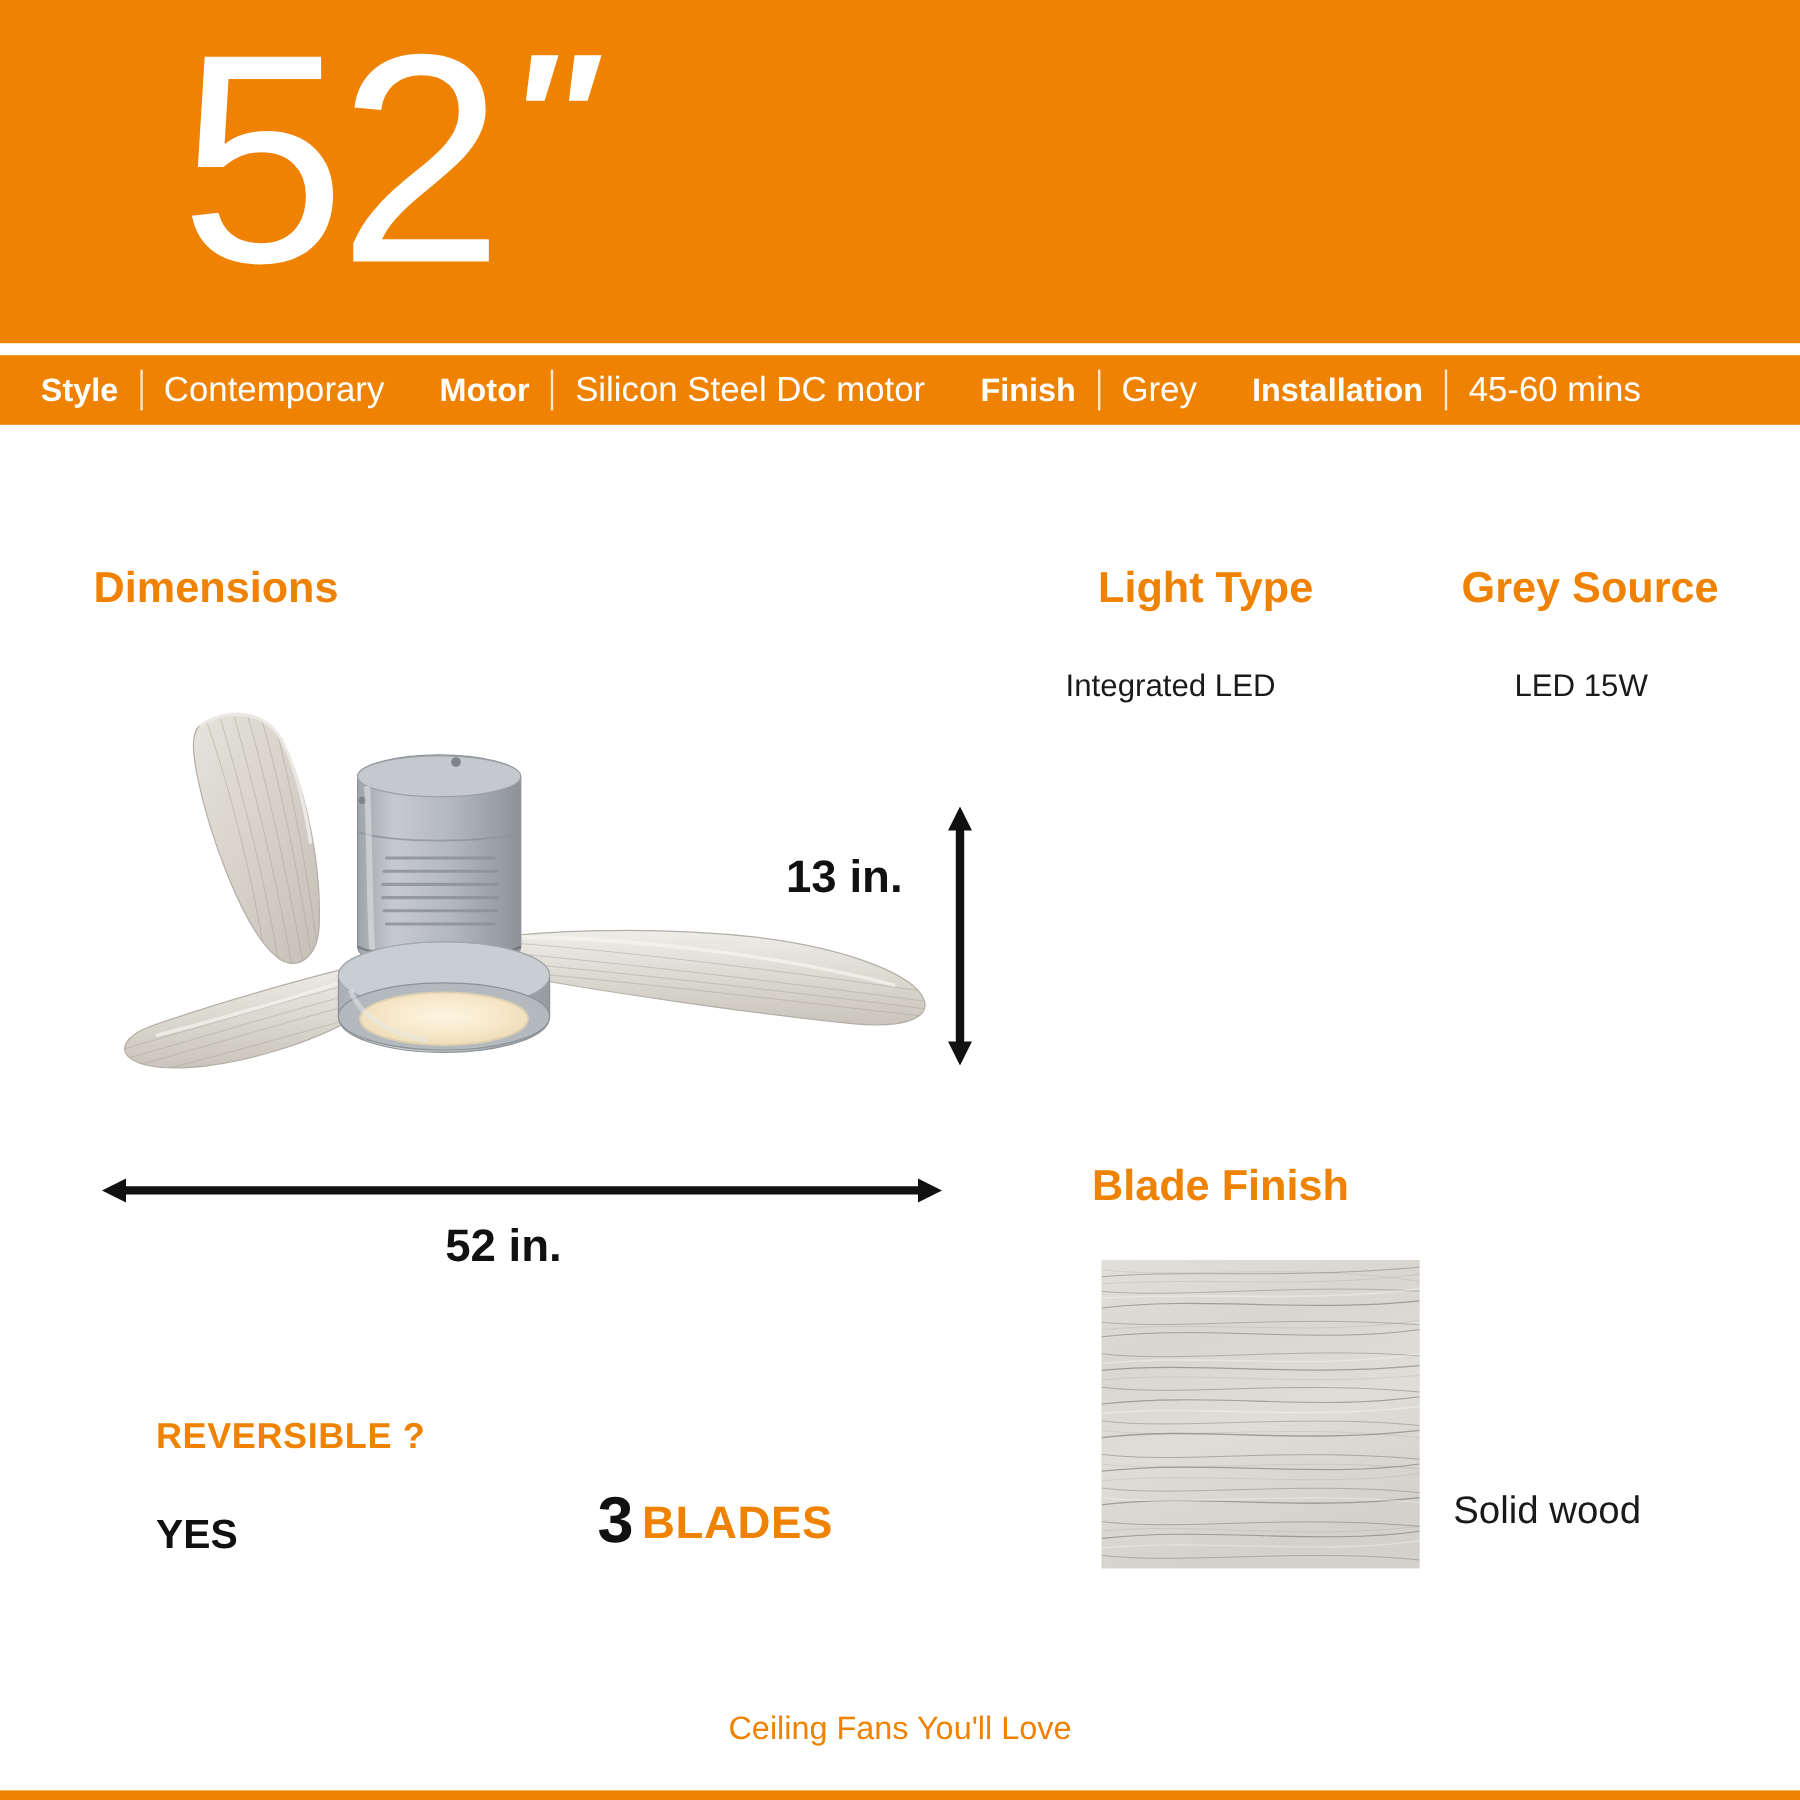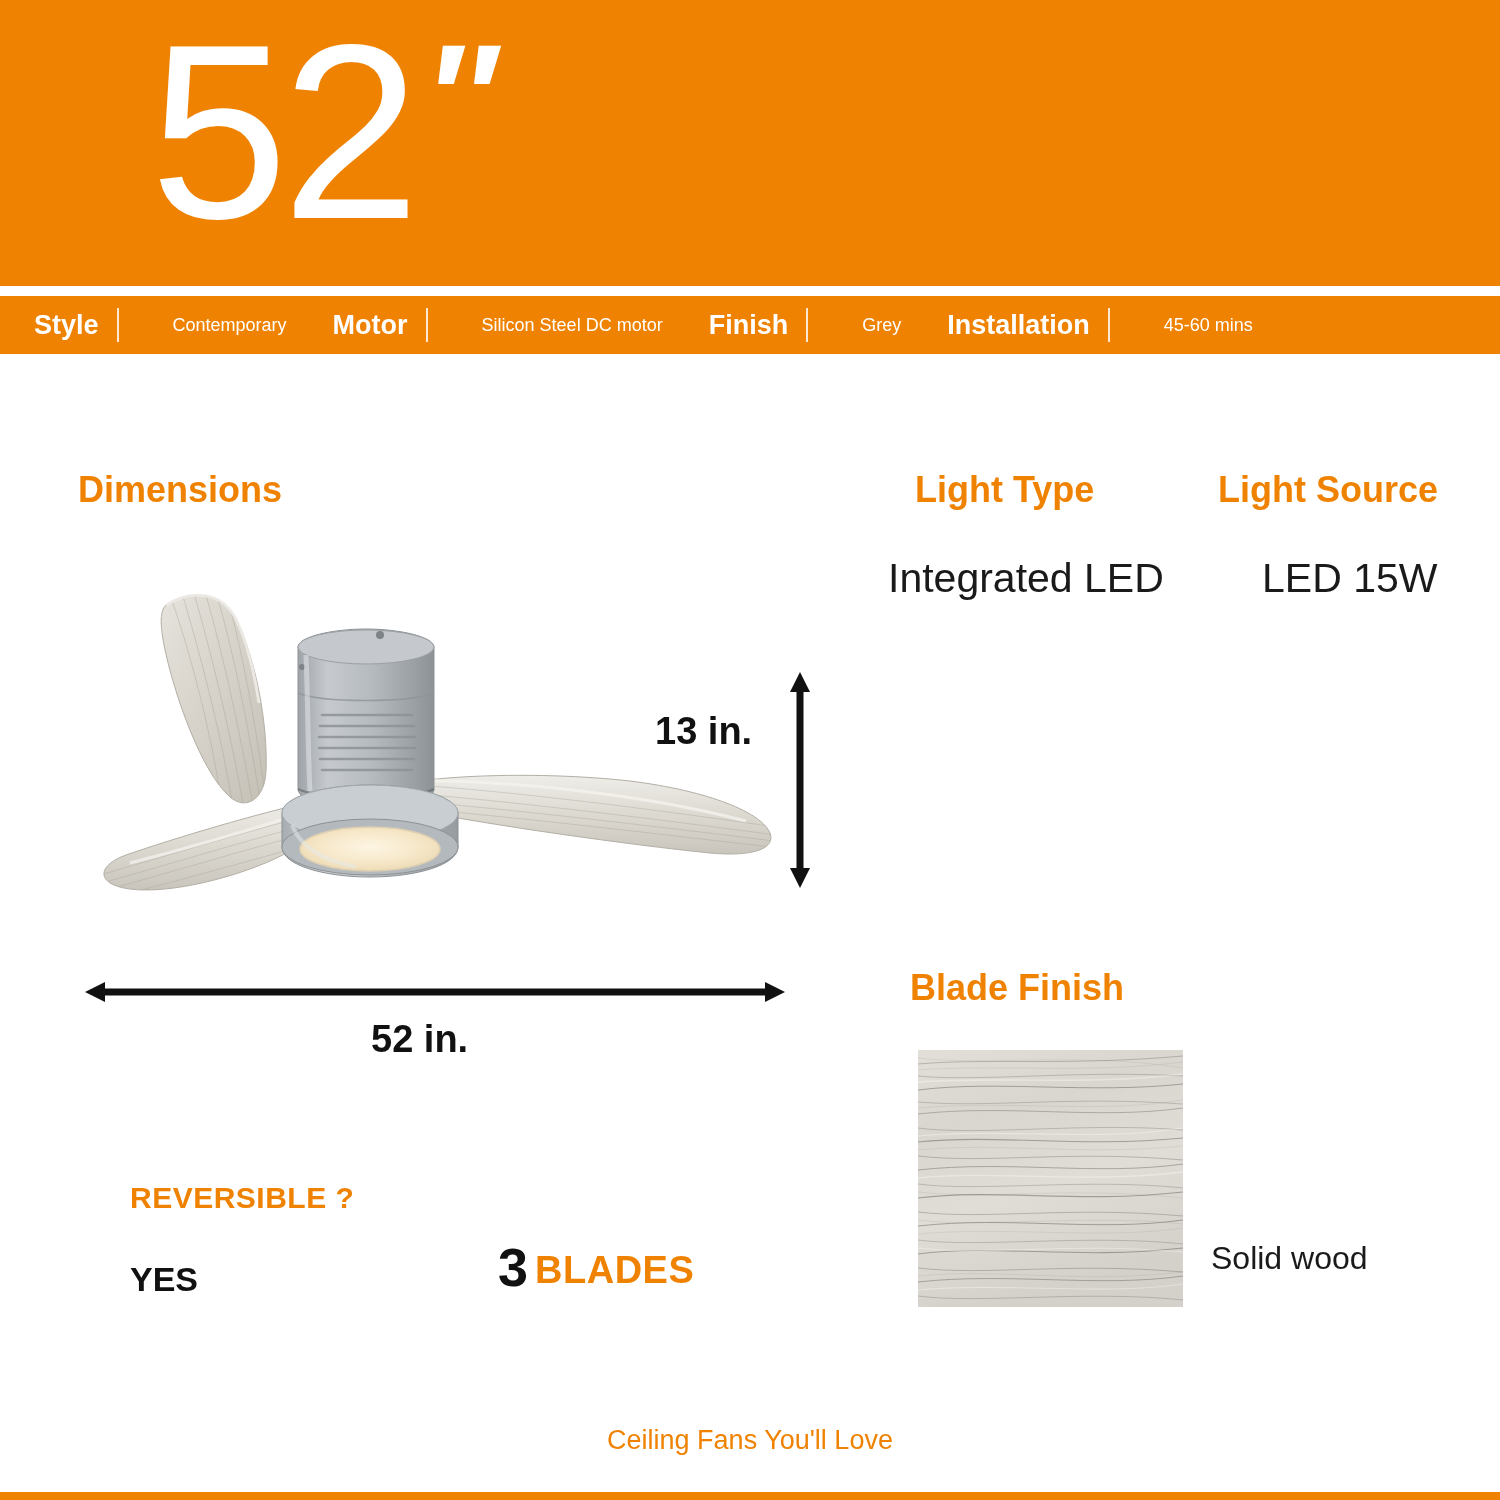--- a/index.html
+++ b/index.html
@@ -94,39 +94,38 @@
     color: #ffffff;
   }
   .spec-sep {
     display: inline-block;
     width: 2px;
     height: 34px;
     background: rgba(255,255,255,0.82);
     margin: 0 18px;
   }
   .spec-val {
-    font-size: 18px;
+    font-size: 29px;
     font-weight: 300;
     color: #ffffff;
-    margin-left: 36px;
   }
   .spec-gap { width: 46px; }
 
   
   .heading {
     position: absolute;
     font-size: 36px;
     font-weight: bold;
     color: var(--orange, #ef8200);
     white-space: nowrap;
     line-height: 1;
   }
   .value-text {
     position: absolute;
-    font-size: 41px;
+    font-size: 26px;
     font-weight: 300;
     color: #1a1a1a;
     white-space: nowrap;
     line-height: 1;
   }
 
   #dimensions-heading { left: 78px;  top: 472px; }
   #lighttype-heading  { left: 915px; top: 472px; }
   #lightsource-heading{ left: 1218px;top: 472px; }
   #lighttype-value    { left: 888px; top: 558px; }
@@ -278,21 +277,21 @@
     <div class="spec-item">
       <span class="spec-key">Installation</span>
       <span class="spec-sep"></span>
       <span class="spec-val">45-60 mins</span>
     </div>
 
   </div>
 
   <div class="heading" id="dimensions-heading">Dimensions</div>
   <div class="heading" id="lighttype-heading">Light Type</div>
-  <div class="heading" id="lightsource-heading">Light Source</div>
+  <div class="heading" id="lightsource-heading">Grey Source</div>
 
   <div class="value-text" id="lighttype-value">Integrated LED</div>
   <div class="value-text" id="lightsource-value">LED 15W</div>
 
   <svg id="fan-figure" viewBox="0 0 730 360">
     <defs>
       <linearGradient id="bladeGrad" x1="0" y1="0" x2="0" y2="1">
         <stop offset="0%" stop-color="#efede8"></stop>
         <stop offset="45%" stop-color="#dedbd3"></stop>
         <stop offset="100%" stop-color="#c9c5bc"></stop>

